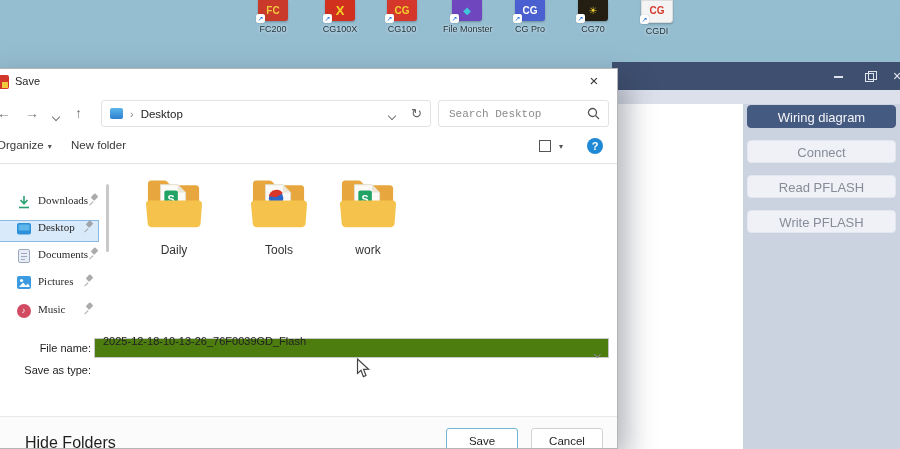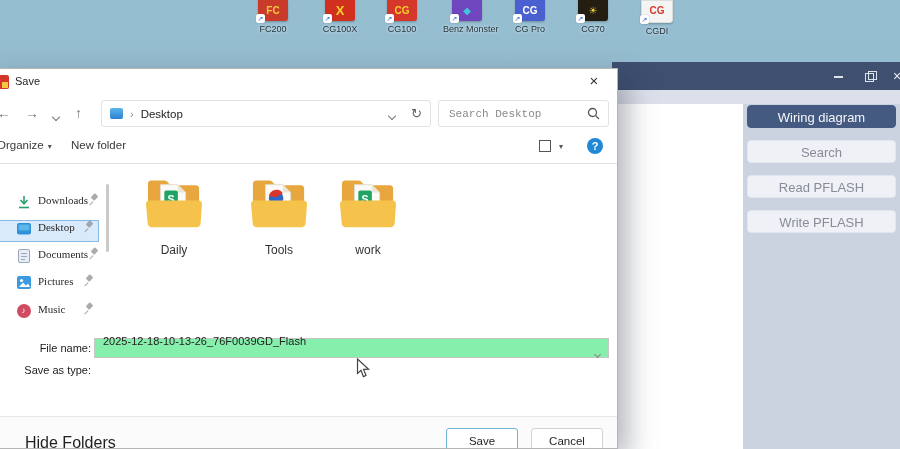--- a/index.html
+++ b/index.html
@@ -84,21 +84,21 @@
   .pin::before{content:"";position:absolute;left:4px;top:0;width:5px;height:6px;background:#8f8f8f;border-radius:1px;transform:rotate(45deg);}
   .pin::after{content:"";position:absolute;left:2.5px;top:6.5px;width:1.3px;height:4.5px;background:#8f8f8f;transform:rotate(45deg);}
   .music-dot{width:14px;height:14px;border-radius:50%;background:#d14b63;color:#fff;font-size:8px;line-height:14px;text-align:center;}
   .sb-scroll{position:absolute;left:119px;top:115px;width:3px;height:68px;background:#c9c9c9;border-radius:2px;cursor:pointer;}
   
   .fcell{position:absolute;top:106px;width:80px;text-align:center;cursor:pointer;}
   .flabel{margin-top:8px;font-size:12px;color:#333;}
   
   .frow{position:absolute;left:0;right:0;}
   .f-label{position:absolute;left:0;top:0;width:104px;text-align:right;font-size:11px;color:#222;}
-  .f-input{position:absolute;left:107px;right:8px;top:0;border:1px solid #c6c6c6;background:#86efac;
+  .f-input{position:absolute;left:107px;right:8px;top:0;border:1px solid #c6c6c6;background:#4d7c0f;
            display:flex;align-items:center;padding:0 20px 14px 6px;cursor:text;}
   .f-input input{border:none;outline:none;width:100%;font-size:11px;color:#222;font-family:inherit;background:transparent;}
   .f-chev{position:absolute;right:8px;top:50%;margin-top:-5px;}
   .f-chev .chev{border-color:#888;width:5px;height:5px;}
   
   .dt-footer{position:absolute;left:0;right:0;top:347px;bottom:0;background:#fbfbfb;border-top:1px solid #e8e8e8;}
   .hide-folders{position:absolute;left:38px;top:17px;font-size:16px;color:#1f1f1f;cursor:pointer;}
   .btn{position:absolute;top:11px;width:72px;height:26px;background:#fff;font-size:11.5px;color:#1f1f1f;
        text-align:center;line-height:24px;border-radius:3px;cursor:pointer;}
   .btn-save{left:459px;border:1.6px solid #72b5d2;}
@@ -128,21 +128,21 @@
       <span class="glyph">CG</span>
       <span class="sc-arrow">↗</span>
     </div>
   <div class="dlabel">CG100</div>
 </div>
 <div class="dicon" style="left:443px">
   <div class="tile t3">
       <span class="glyph">◆</span>
       <span class="sc-arrow">↗</span>
     </div>
-  <div class="dlabel">Benz Monster</div>
+  <div class="dlabel">File Monster</div>
 </div>
 <div class="dicon" style="left:506px">
   <div class="tile t4">
       <span class="glyph">CG</span>
       <span class="sc-arrow">↗</span>
     </div>
   <div class="dlabel">CG Pro</div>
 </div>
 <div class="dicon" style="left:569px">
   <div class="tile t5">
@@ -163,21 +163,21 @@
   <div class="app-tb">
     <span class="wc wc-min"></span>
     <span class="wc wc-max"></span>
     <span class="wc wc-close">×</span>
   </div>
   <div class="app-band"></div>
   <div class="app-body">
     <div class="app-main"></div>
     <div class="app-panel">
       <div class="pbtn active">Wiring diagram</div>
-      <div class="pbtn">Search</div>
+      <div class="pbtn">Connect</div>
       <div class="pbtn">Read PFLASH</div>
       <div class="pbtn">Write PFLASH</div>
     </div>
   </div>
 </div>
 
 <div class="dlg">
 
   <div class="dt-titlebar">
     <span class="dlg-app-icon"></span>

